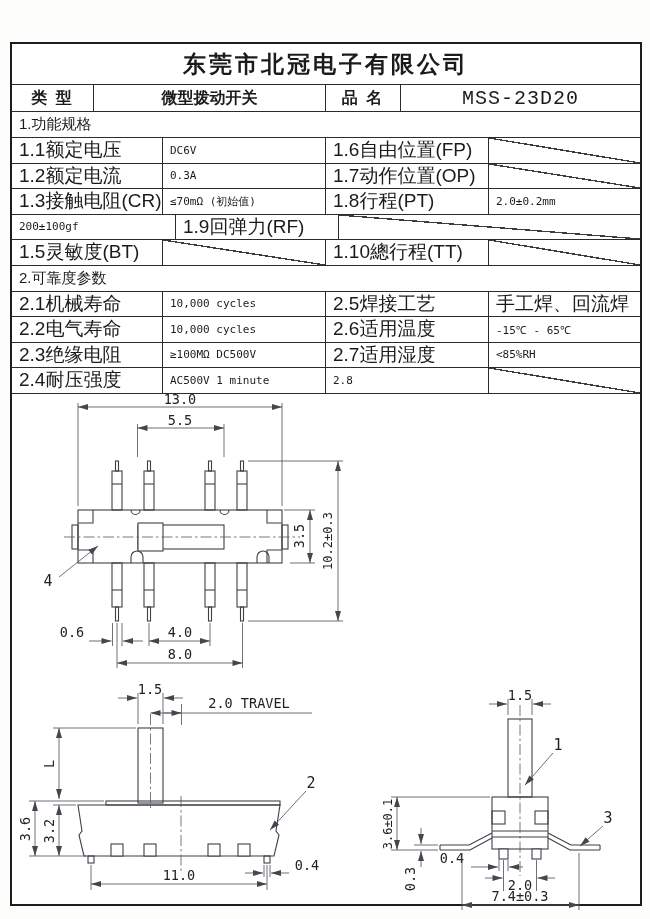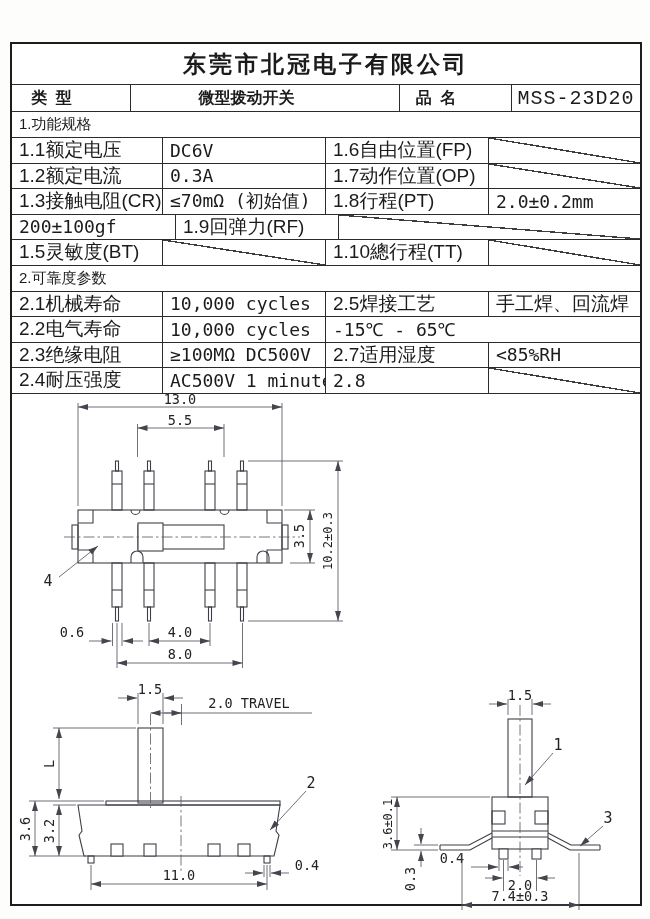--- a/index.html
+++ b/index.html
@@ -9,28 +9,28 @@
   }
   .frame{
     position:absolute;left:10px;top:42px;width:628px;height:860px;
     border:2px solid #1d1d1d;background:#fff;box-sizing:content-box;
   }
   .trow{display:flex;align-items:stretch;border-bottom:1px solid #2b2b2b;}
   .c{box-sizing:border-box;display:flex;align-items:center;padding:0 7px;overflow:hidden;white-space:nowrap;}
   .c + .c{border-left:1px solid #2b2b2b;}
   .title-row{height:40px;justify-content:center;align-items:center;display:flex;
     font-size:23px;font-weight:bold;letter-spacing:3px;border-bottom:1px solid #2b2b2b;}
-  .hdr-row{height:26px;font-size:16px;gap:37px;}
+  .hdr-row{height:26px;font-size:16px;}
   .hdr-row .hc{justify-content:center;font-weight:bold;letter-spacing:2px;}
   .hdr-row .hv{justify-content:center;font-weight:bold;font-size:16px;}
   .hdr-row .hv2{justify-content:center;font-family:Liberation Mono, monospace;font-weight:normal;font-size:20px;letter-spacing:1px;}
   .sect-row{height:25px;font-size:15px;}
   .data-row{height:24.5px;}
   .lbl{font-size:19px;}
-  .val{font-family:"DejaVu Sans Mono",monospace;font-size:18px;}
+  .val{font-family:"DejaVu Sans Mono",monospace;font-size:11px;}
   .w1{width:150px;}.w2{width:163px;}.w3{width:163px;}.w4{flex:1;text-align:center;}
   .hw1{width:81px;}.hw2{width:232px;}.hw3{width:75px;}.hw4{flex:1;}
   .diag{
     background-image:linear-gradient(to top right,
       transparent calc(50% - 0.7px), #3c3c3c calc(50% - 0.7px),
       #3c3c3c calc(50% + 0.7px), transparent calc(50% + 0.7px));
   }
   svg{display:block;}
   .geo{stroke:#3e3e47;stroke-width:1.1;fill:none;}
   .geow{stroke:#3e3e47;stroke-width:1.1;fill:#fff;}
@@ -94,20 +94,21 @@
 
   <div class="trow data-row">
     <div class="c lbl w1">2.1机械寿命</div>
     <div class="c val w2">10,000 cycles</div>
     <div class="c lbl w3">2.5焊接工艺</div>
     <div class="c lbl w4">手工焊、回流焊</div>
   </div>
   <div class="trow data-row">
     <div class="c lbl w1">2.2电气寿命</div>
     <div class="c val w2">10,000 cycles</div>
+    <div class="c lbl w3">2.6适用温度</div>
     <div class="c val w4">-15℃ - 65℃</div>
   </div>
   <div class="trow data-row">
     <div class="c lbl w1">2.3绝缘电阻</div>
     <div class="c val w2">≥100MΩ DC500V</div>
     <div class="c lbl w3">2.7适用湿度</div>
     <div class="c val w4">&lt;85%RH</div>
   </div>
   <div class="trow data-row" style="border-bottom:none;">
     <div class="c lbl w1">2.4耐压强度</div>

